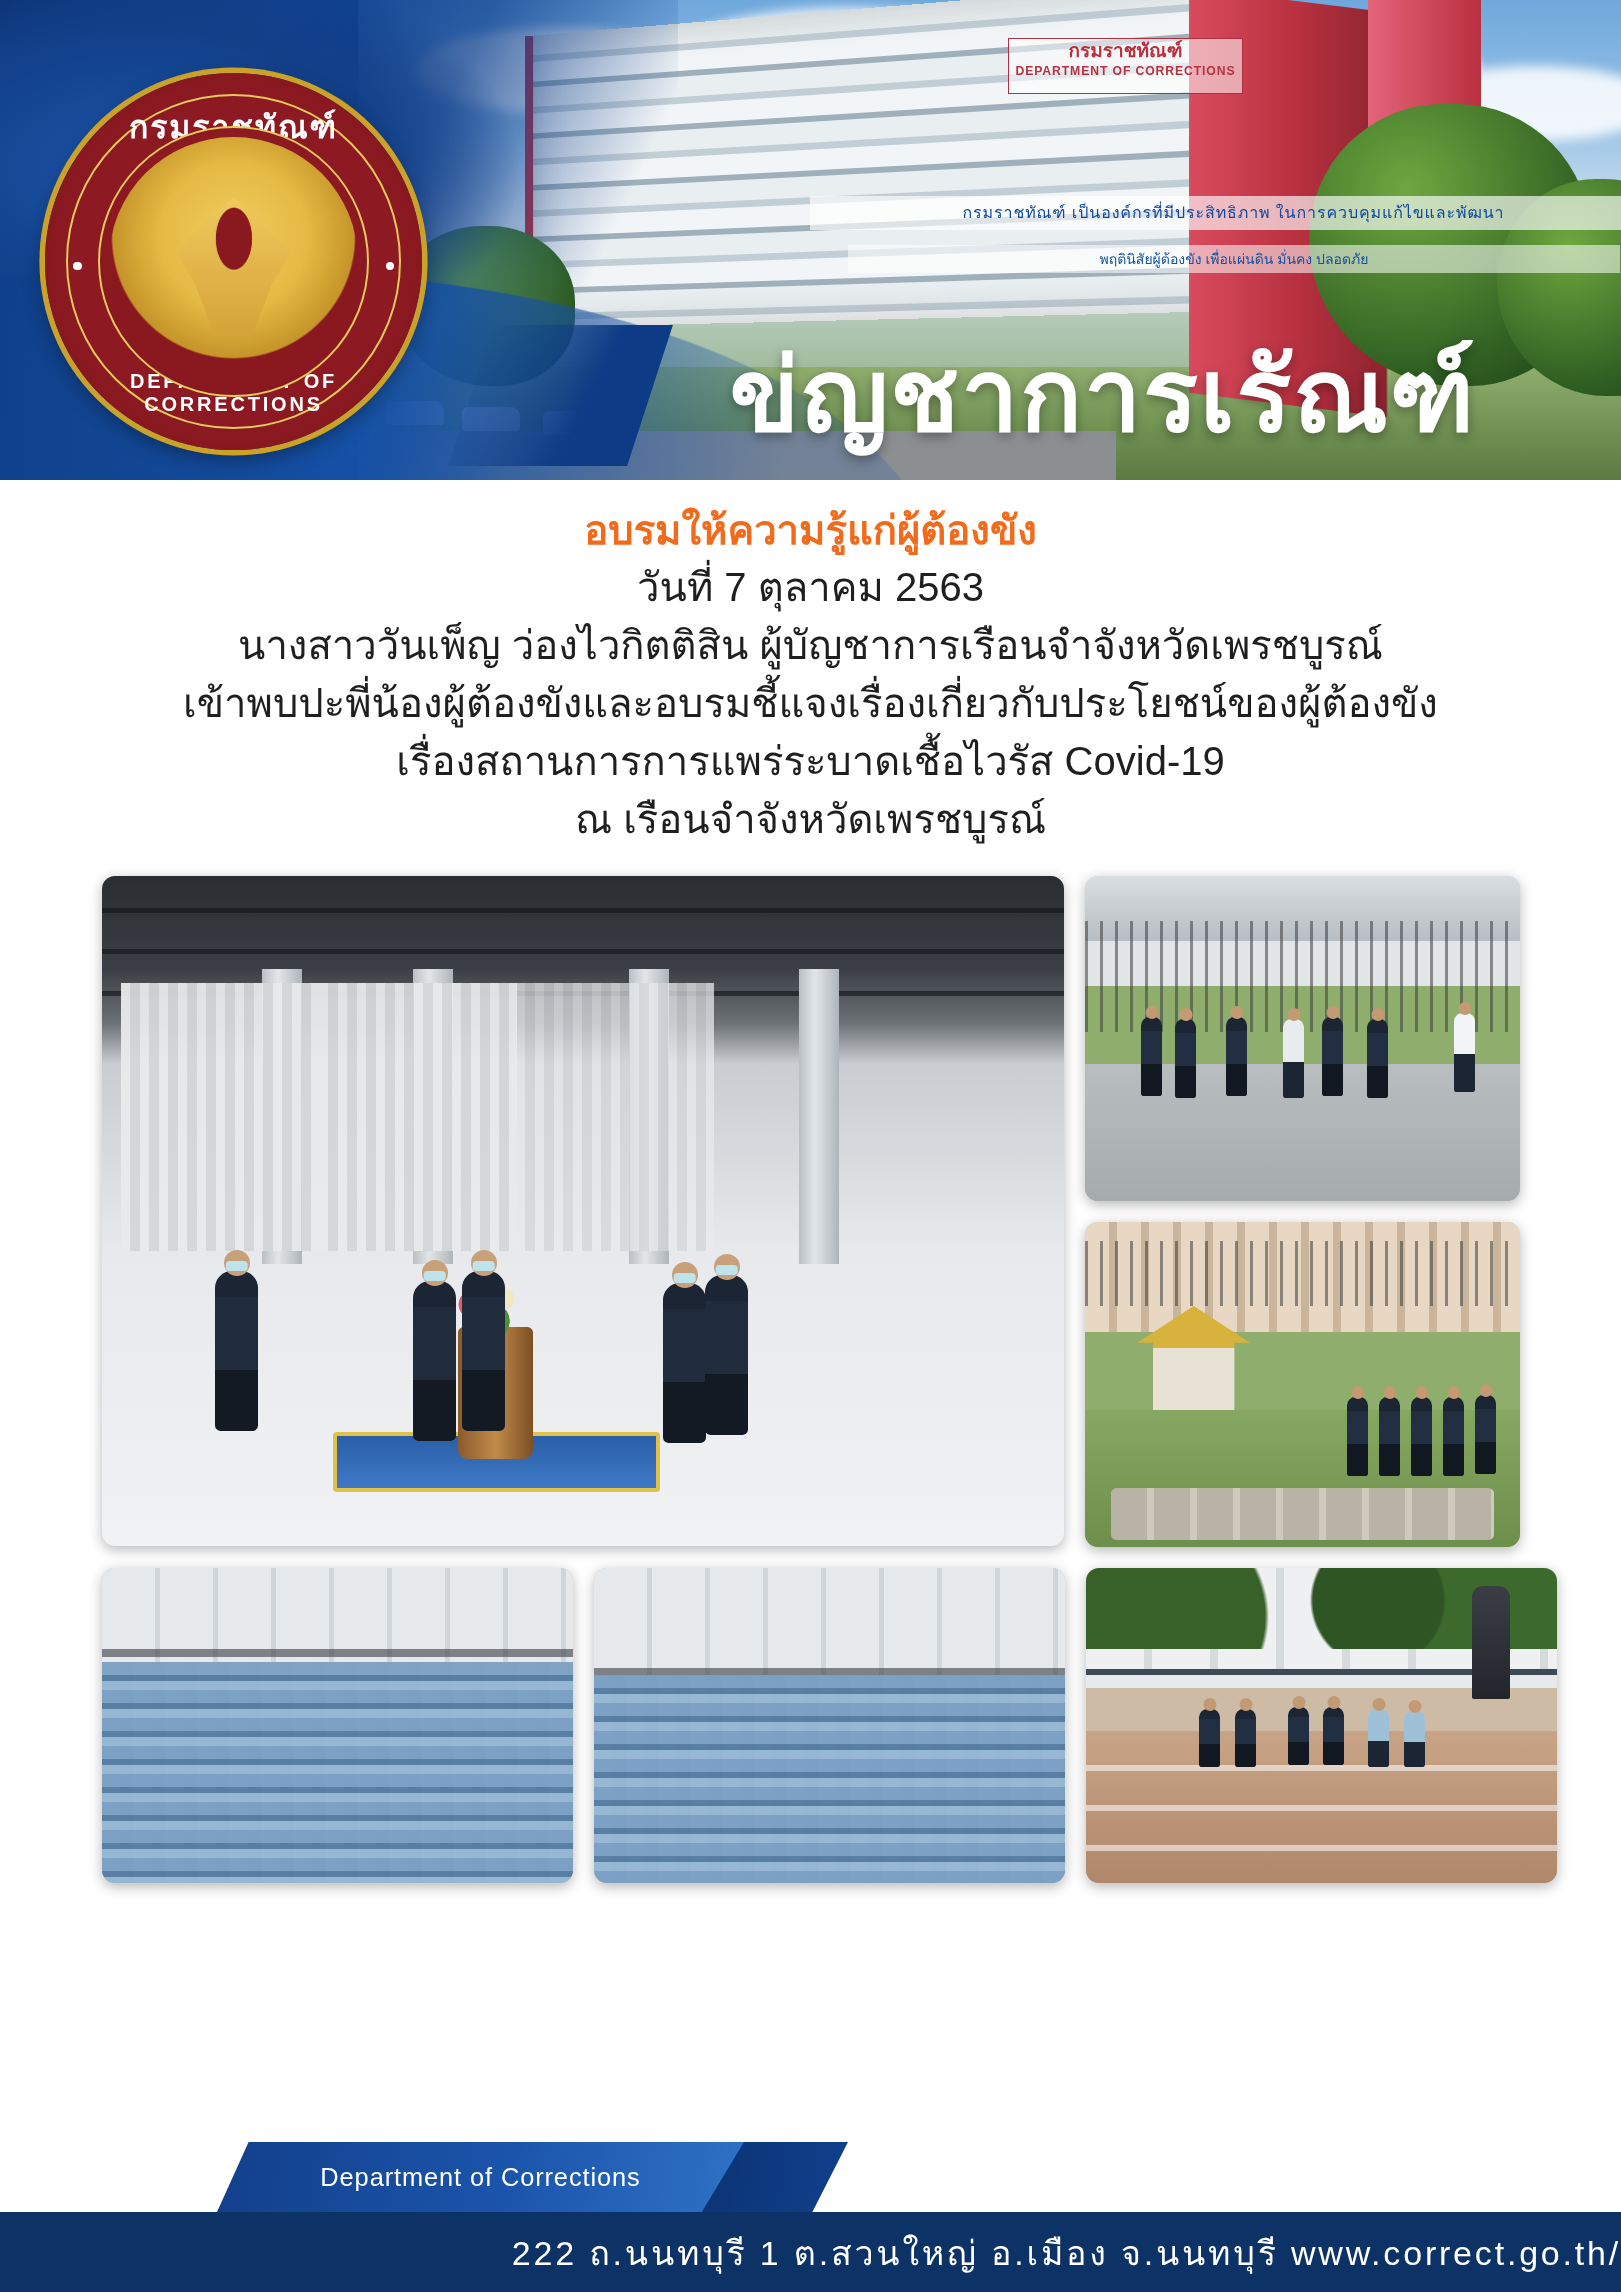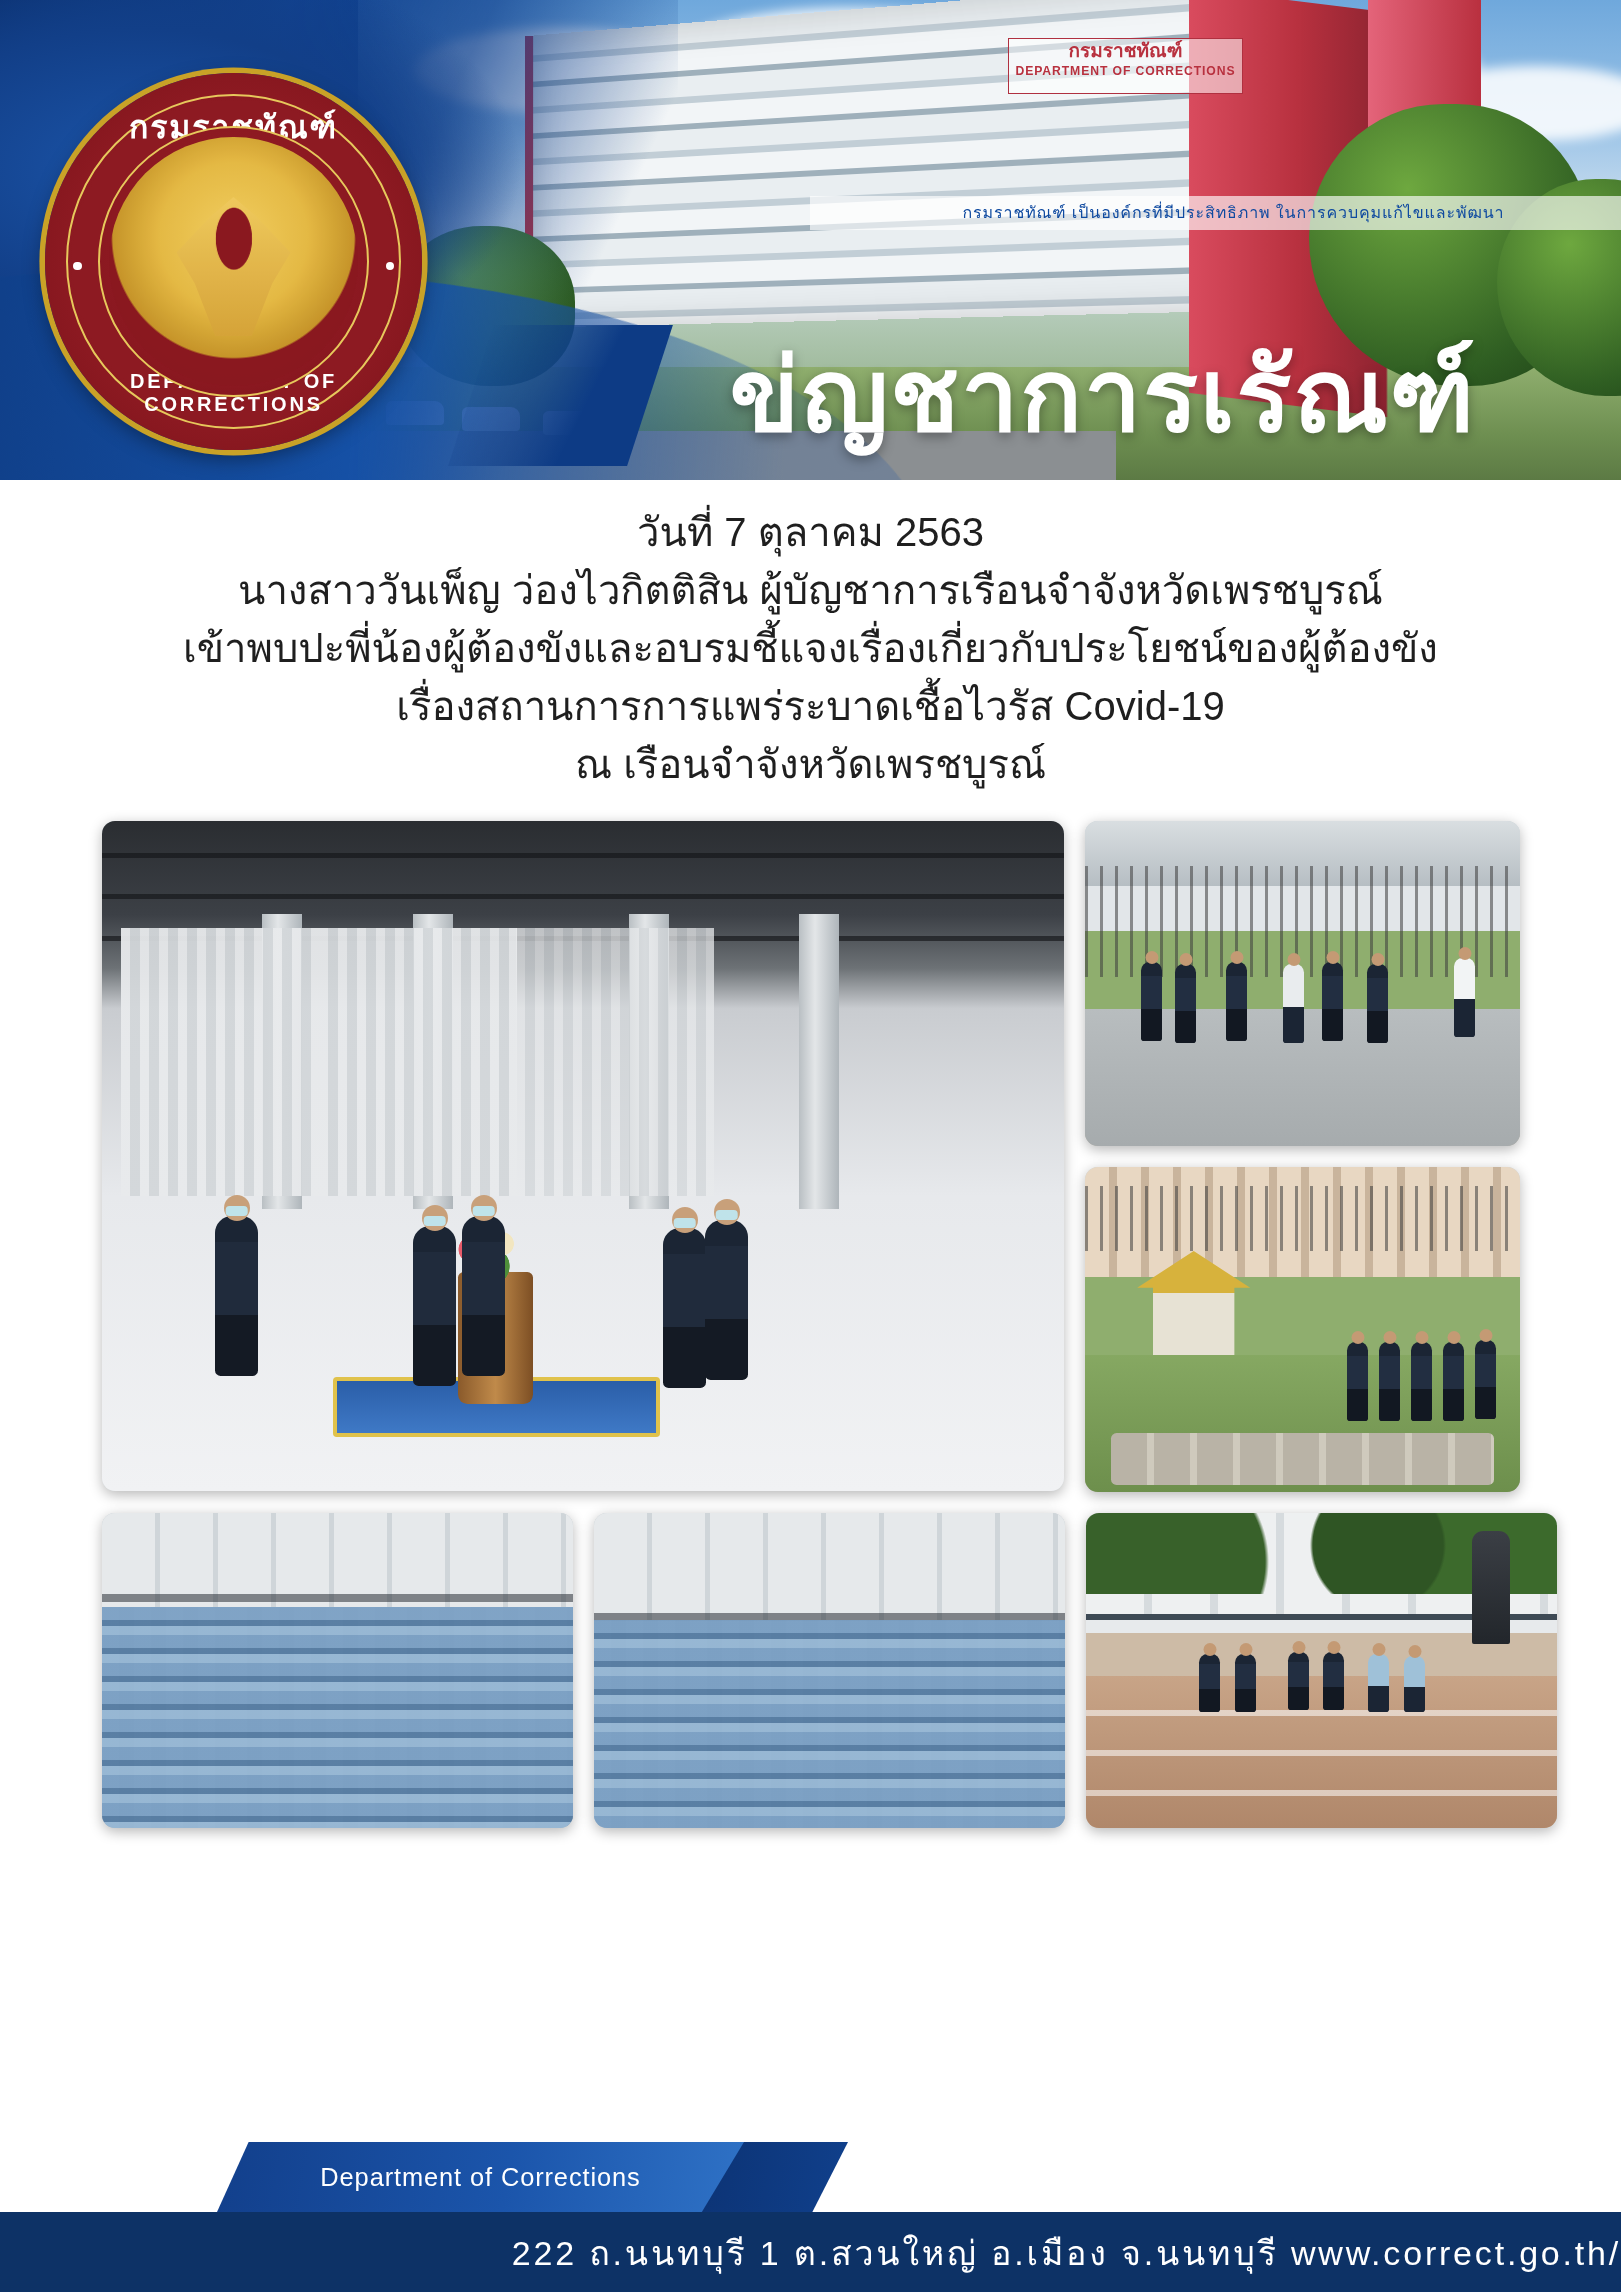--- a/index.html
+++ b/index.html
@@ -557,20 +557,21 @@
       <div class="tree" style="left:951px; top:104px; width:282px; height:282px;"></div>
       <div class="tree" style="left:1139px; top:179px; width:207px; height:217px;"></div>
       <div class="tree" style="left:38px;   top:226px; width:179px; height:160px;"></div>
 
       <div class="header-sign">
         <div>กรมราชทัณฑ์</div>
         <div style="font-size:12.2px;line-height:15px;letter-spacing:0.9px;">DEPARTMENT OF CORRECTIONS</div>
       </div>
 
       <div class="header-banner-strip">กรมราชทัณฑ์  เป็นองค์กรที่มีประสิทธิภาพ  ในการควบคุมแก้ไขและพัฒนา</div>
+      <div class="header-banner-strip2">พฤตินิสัยผู้ต้องขัง  เพื่อแผ่นดิน  มั่นคง  ปลอดภัย</div>
     </div>
 
     <div class="header-blue-left"></div>
     <div class="header-blue-swoosh"></div>
 
     <div class="title-bar">
       <div class="title-text">ข่ญชาการเรัณฑ์</div>
     </div>
 
     <div class="emblem">
@@ -579,20 +580,21 @@
       <div class="emblem-bottom-text">DEPARTMENT OF CORRECTIONS</div>
       <div class="emblem-dot l"></div>
       <div class="emblem-dot r"></div>
       <div class="emblem-inner">
         <div class="emblem-garuda"></div>
       </div>
     </div>
   </div>
 
   <div class="content">
+    <div class="headline">อบรมให้ความรู้แก่ผู้ต้องขัง</div>
     <div class="subline">วันที่ 7 ตุลาคม 2563</div>
     <div class="body-line">นางสาววันเพ็ญ ว่องไวกิตติสิน ผู้บัญชาการเรือนจำจังหวัดเพรชบูรณ์</div>
     <div class="body-line">เข้าพบปะพี่น้องผู้ต้องขังและอบรมชี้แจงเรื่องเกี่ยวกับประโยชน์ของผู้ต้องขัง</div>
     <div class="body-line">เรื่องสถานการการแพร่ระบาดเชื้อไวรัส Covid-19</div>
     <div class="body-line">ณ เรือนจำจังหวัดเพรชบูรณ์</div>
   </div>
 
   <div class="gallery">
 
     <div class="row-top">

